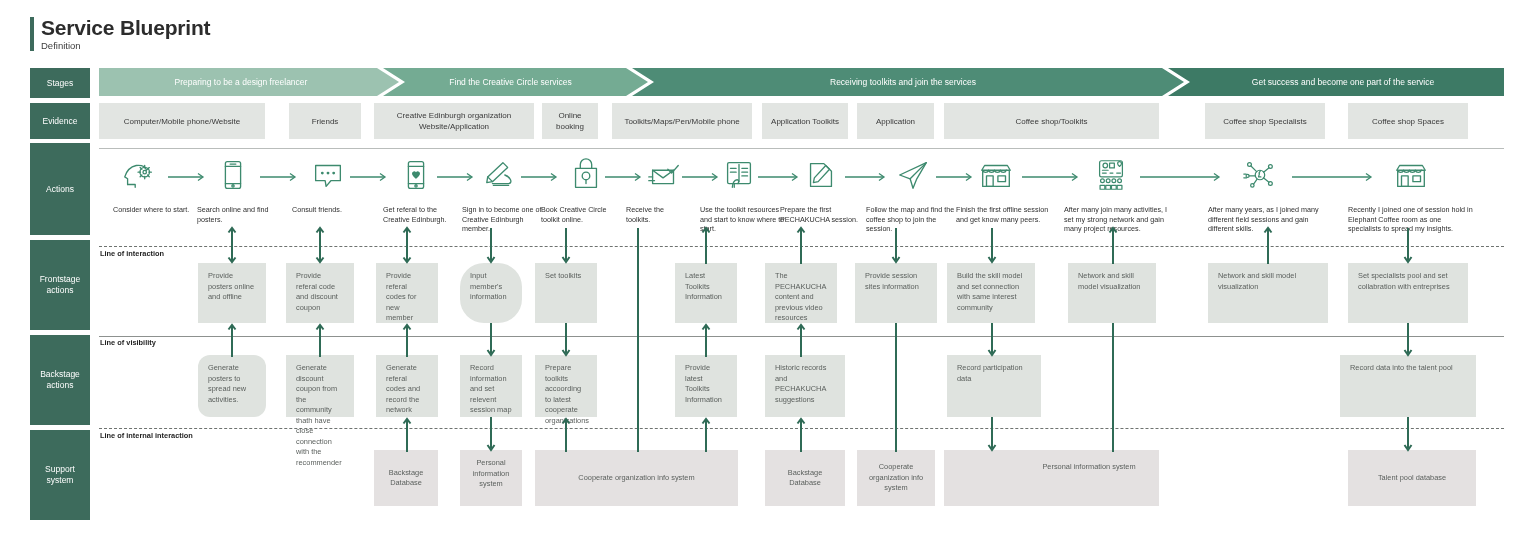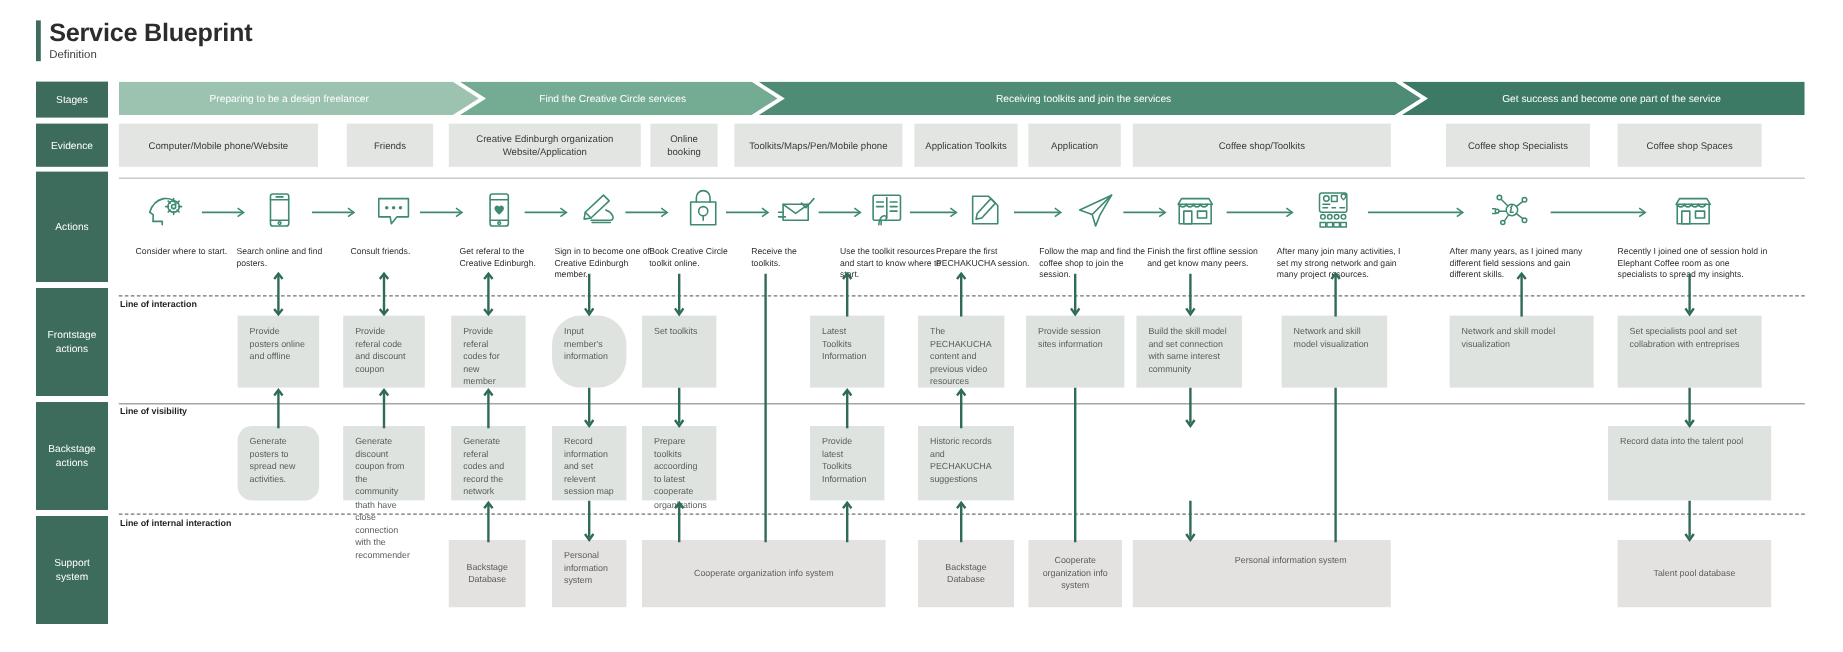--- a/index.html
+++ b/index.html
@@ -111,21 +111,21 @@
     padding: 8px 10px;
     text-align: left;
   }
   .sbox {
     position: absolute;
     background: #e4e1e1;
     color: #5a5f5c;
     font-size: 7.4px;
     line-height: 10.5px;
     padding: 8px 10px;
-    text-align: left;
+    text-align: center;
   }
   .sbox.centered {
     display: flex; align-items: center; justify-content: center;
     text-align: center; padding: 6px;
   }
 
   
   .dashline {
     position: absolute;
     left: 99px;
@@ -468,20 +468,21 @@
   <div class="pbox" style="left:1208px;top:263px;width:120px;height:60px;">Network and skill model visualization</div>
   <div class="pbox" style="left:1348px;top:263px;width:120px;height:60px;">Set specialists pool and set collabration with entreprises</div>
 
   <div class="pbox" style="left:198px;top:355px;width:68px;height:62px;border-radius:12px;">Generate posters to spread new activities.</div>
   <div class="pbox" style="left:286px;top:355px;width:68px;height:62px;">Generate discount coupon from the community thath have close connection with the recommender</div>
   <div class="pbox" style="left:376px;top:355px;width:62px;height:62px;">Generate referal codes and record the network</div>
   <div class="pbox" style="left:460px;top:355px;width:62px;height:62px;">Record information and set relevent session map</div>
   <div class="pbox" style="left:535px;top:355px;width:62px;height:62px;">Prepare toolkits accoording to latest cooperate organizations</div>
   <div class="pbox" style="left:675px;top:355px;width:62px;height:62px;">Provide latest Toolkits Information</div>
   <div class="pbox" style="left:765px;top:355px;width:80px;height:62px;">Historic records and PECHAKUCHA suggestions</div>
+  <div class="pbox" style="left:947px;top:355px;width:94px;height:62px;">Record participation data</div>
   <div class="pbox" style="left:1340px;top:355px;width:136px;height:62px;">Record data into the talent pool</div>
 
   <div class="sbox centered" style="left:374px;top:450px;width:64px;height:56px;">Backstage Database</div>
   <div class="sbox" style="left:460px;top:450px;width:62px;height:56px;">Personal information system</div>
   <div class="sbox centered" style="left:535px;top:450px;width:203px;height:56px;">Cooperate organization info system</div>
   <div class="sbox centered" style="left:765px;top:450px;width:80px;height:56px;">Backstage Database</div>
   <div class="sbox centered" style="left:857px;top:450px;width:78px;height:56px;">Cooperate organization info system</div>
   <div class="sbox" style="left:944px;top:450px;width:215px;height:56px;padding-left:85px;padding-top:12px;">Personal information system</div>
   <div class="sbox centered" style="left:1348px;top:450px;width:128px;height:56px;">Talent pool database</div>
 

